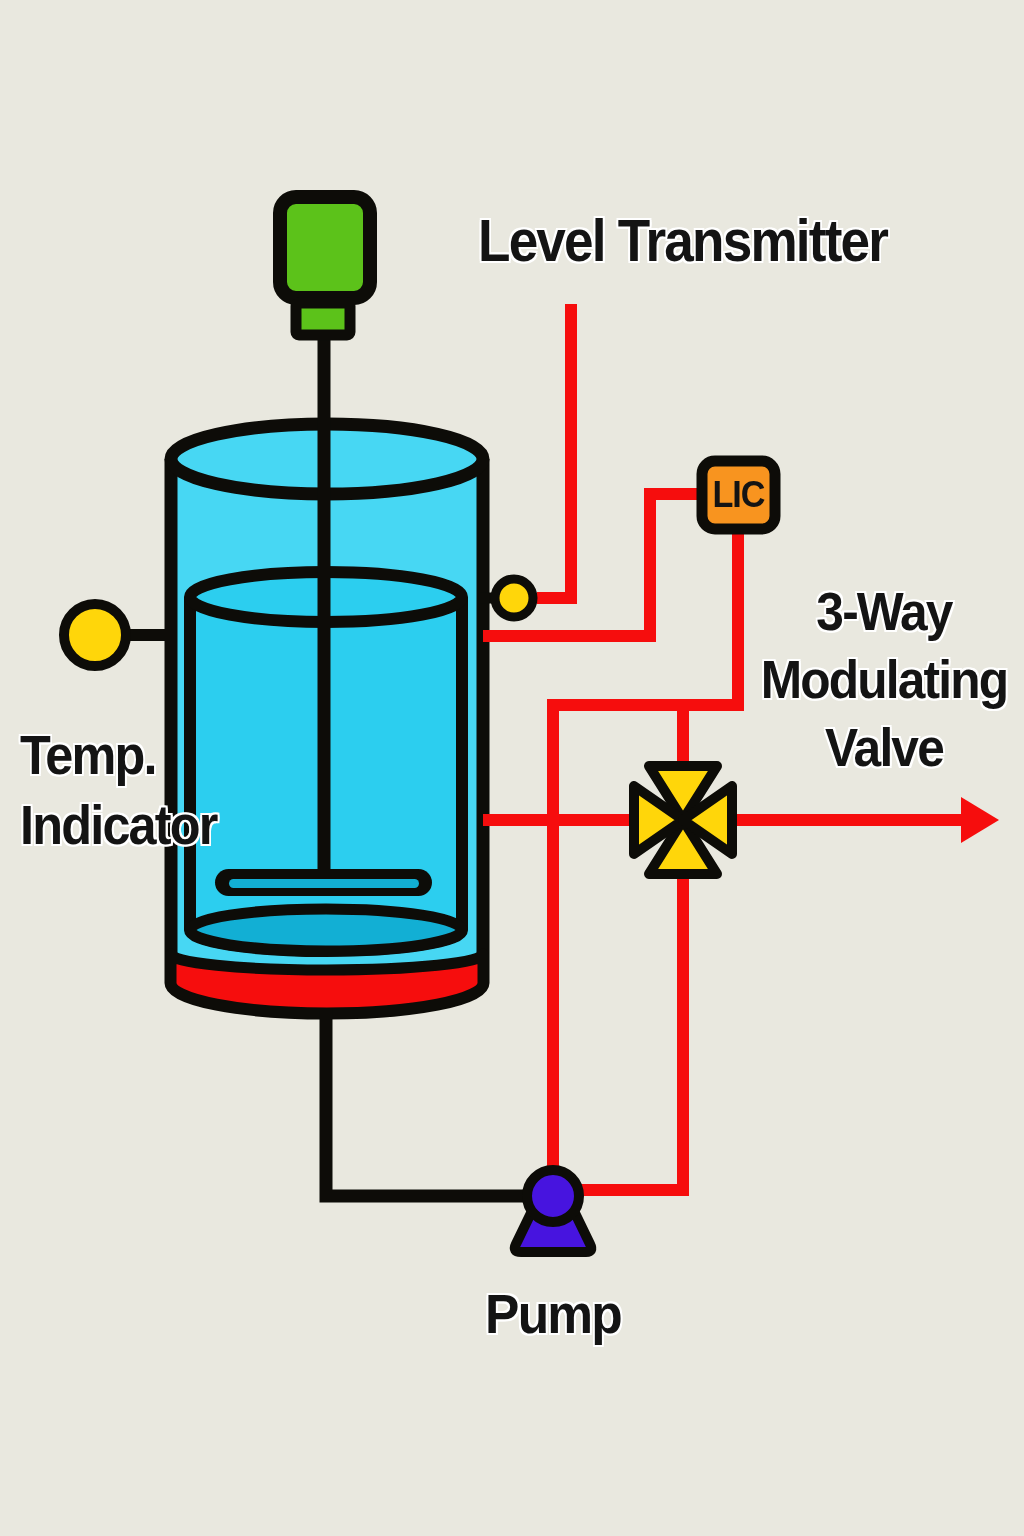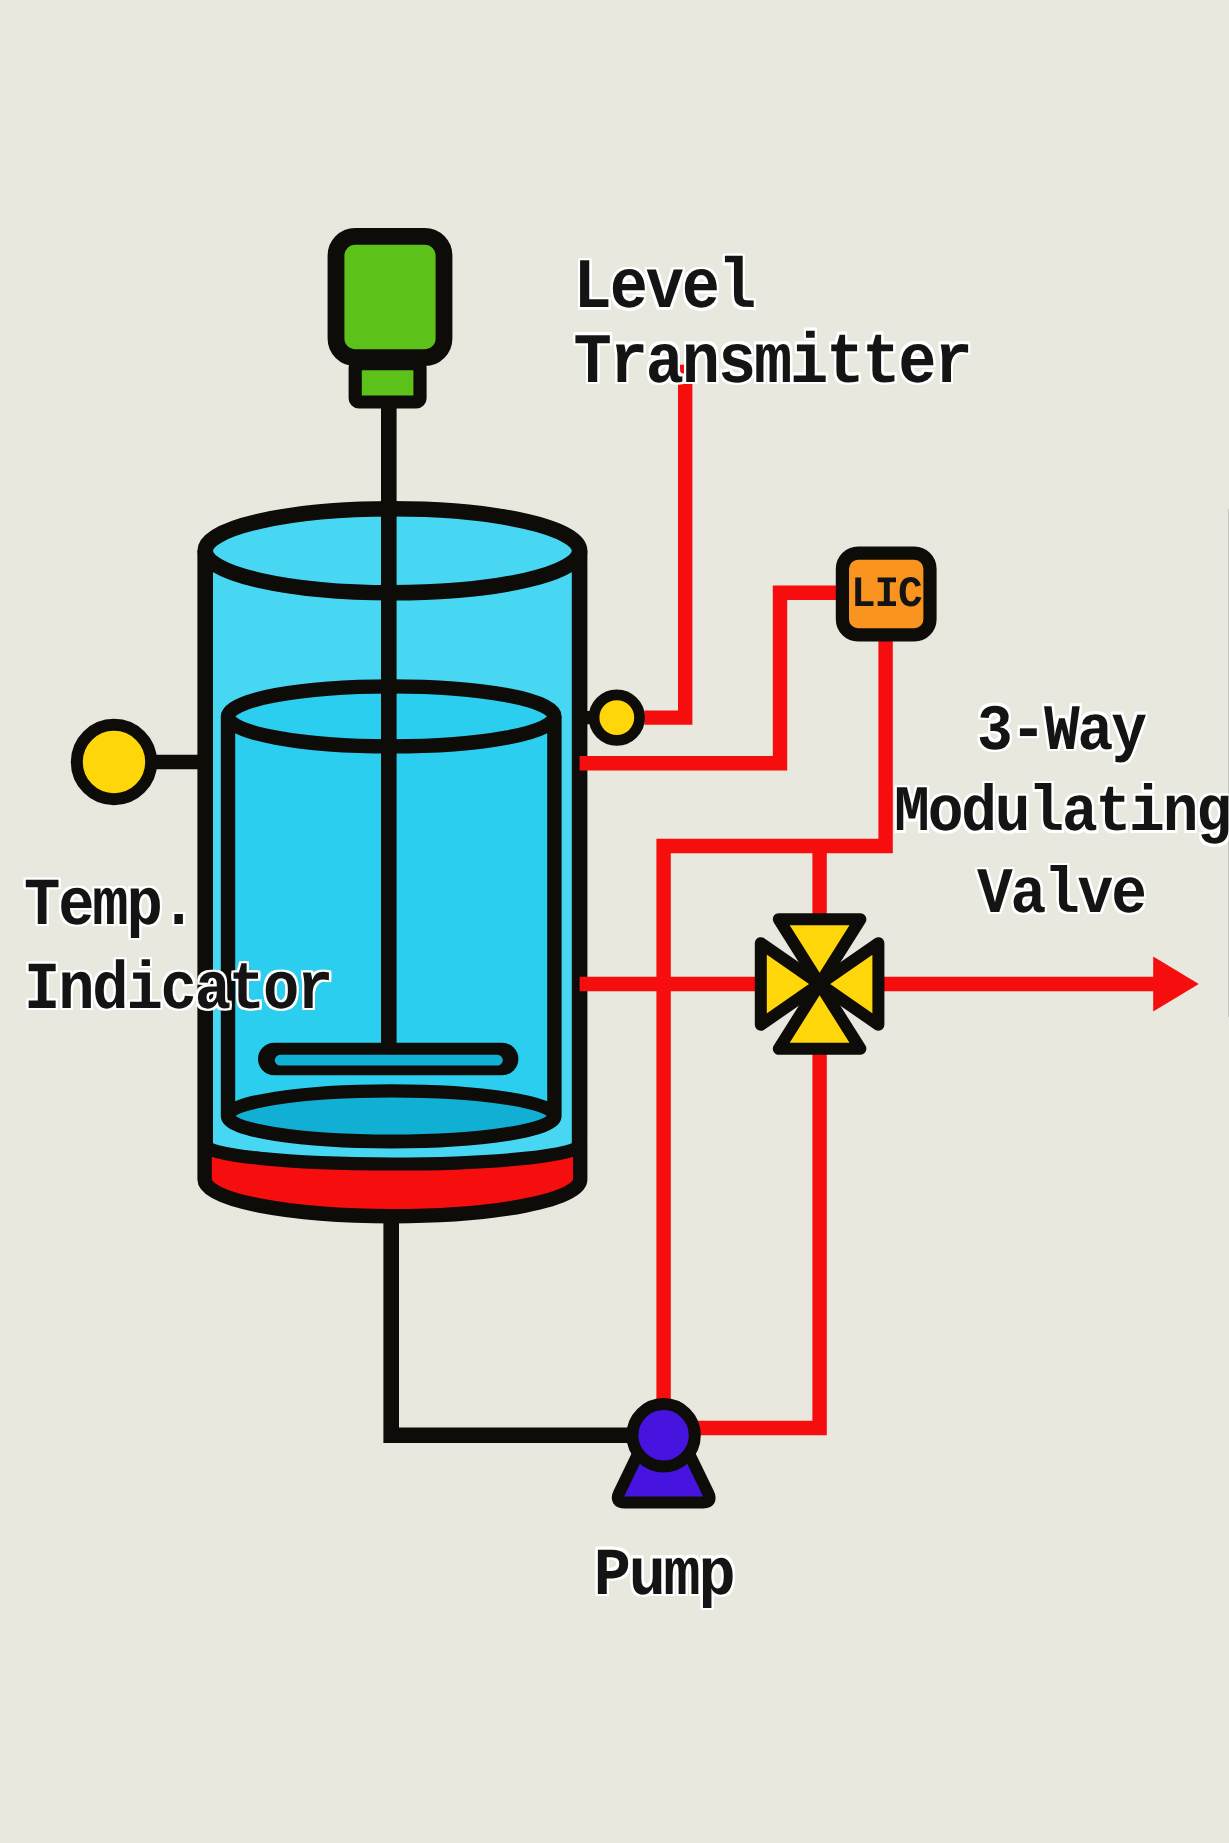--- a/index.html
+++ b/index.html
@@ -2,21 +2,21 @@
 <html><head>
 <meta charset="utf-8">
 <style>
   html,body{margin:0;padding:0;background:#888;}
   .stage{
     position:relative;
     width:1024px;height:1536px;
     margin:0 auto;
     background:var(--bg,#E9E8DF);
     overflow:hidden;
-    font-family:Liberation Mono, monospace;
+    font-family:Liberation Sans, sans-serif;
   }
   .diagram-svg{position:absolute;left:0;top:0;width:1024px;height:1536px;}
 
   
   .st-line{stroke:var(--line,#0D0C08);}
   .f-none{fill:none;}
   .f-tank{fill:var(--tank,#47D7F3);}
   .f-inner{fill:var(--inner,#2CCEEF);}
   .f-teal{fill:var(--teal,#12AFD4);}
   .f-red{fill:var(--red,#F60D0D);}

